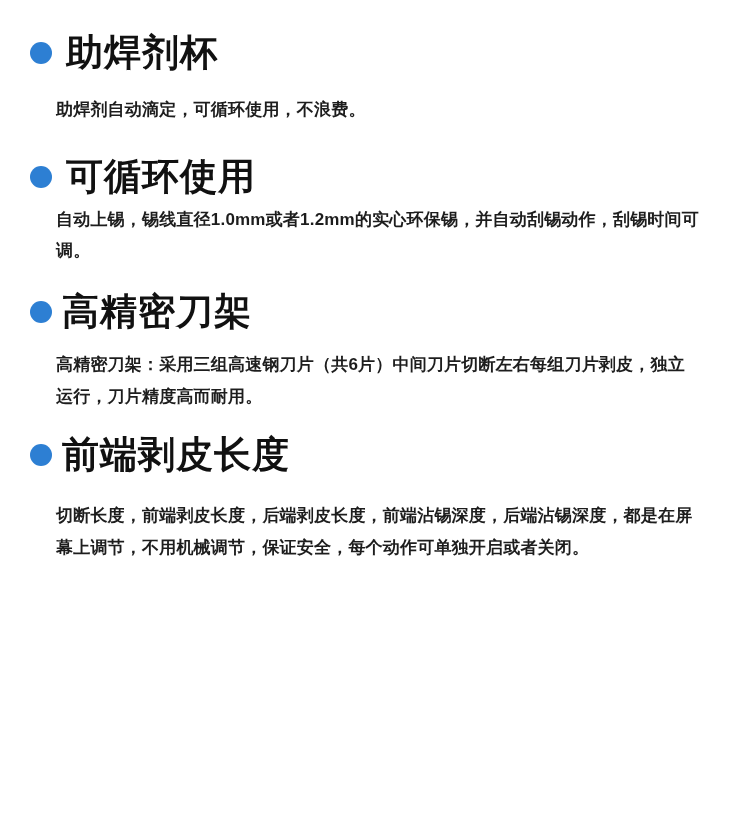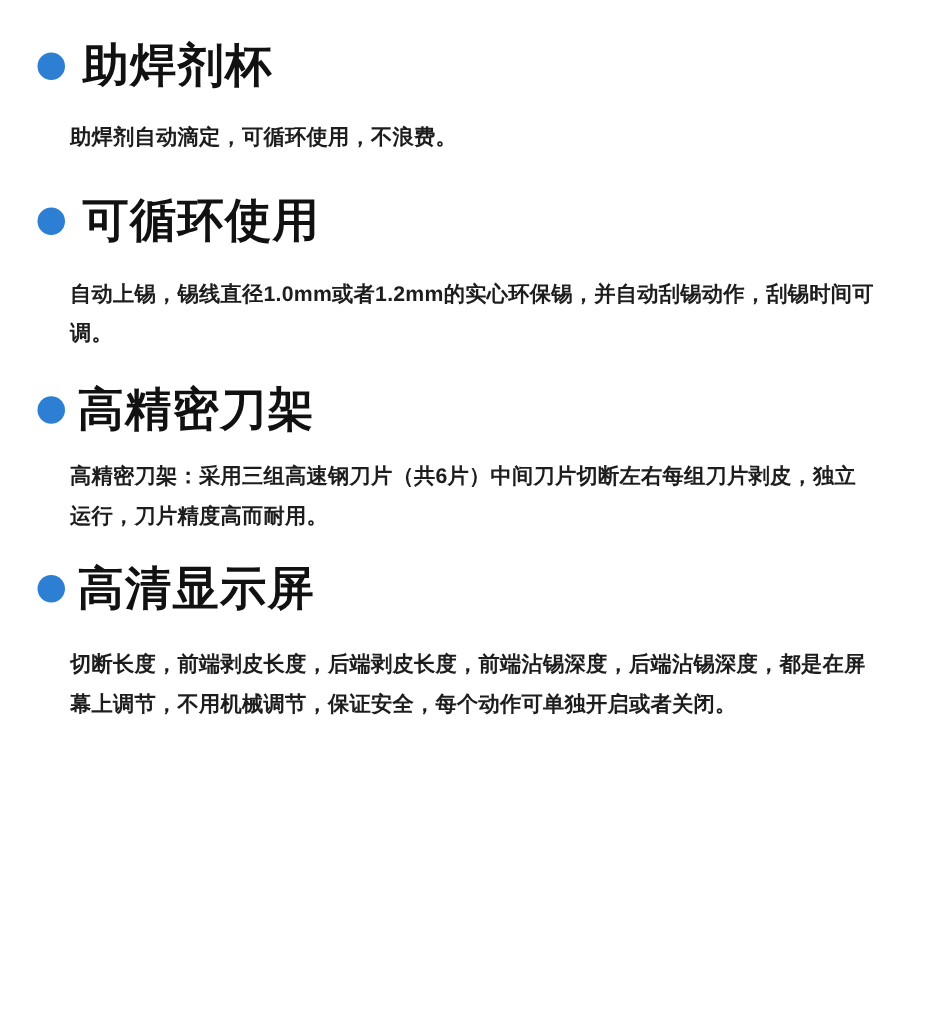--- a/index.html
+++ b/index.html
@@ -52,21 +52,21 @@
     line-height: 1.85;
     color: #1d1d1d;
     margin: 10px 0 0 26px;
     max-width: 660px;
     letter-spacing: 0.2px;
   }
   
   .s1 .body-text { margin-top: 14px; }
   .s1 { margin-bottom: 22px; }
   .s2 { margin-bottom: 16px; }
-  .s2 .body-text { margin-top: 16px; }
+  .s2 .body-text { margin-top: 0; }
   .s3 { margin-bottom: 14px; }
   .s3 .body-text { }
   .s4 .body-text { margin-top: 18px; }
   .s3 .heading, .s4 .heading { gap: 10px; }
 </style>
 </head>
 <body>
 
 <div class="page">
 
@@ -90,18 +90,18 @@
     <div class="heading">
       <span class="bullet"></span>
       <span class="heading-text">高精密刀架</span>
     </div>
     <p class="body-text">高精密刀架：采用三组高速钢刀片（共6片）中间刀片切断左右每组刀片剥皮，独立运行，刀片精度高而耐用。</p>
   </div>
 
   <div class="section s4">
     <div class="heading">
       <span class="bullet"></span>
-      <span class="heading-text">高清显示屏</span>
+      <span class="heading-text">前端剥皮长度</span>
     </div>
     <p class="body-text">切断长度，前端剥皮长度，后端剥皮长度，前端沾锡深度，后端沾锡深度，都是在屏幕上调节，不用机械调节，保证安全，每个动作可单独开启或者关闭。</p>
   </div>
 
 </div>
 
 </body></html>

